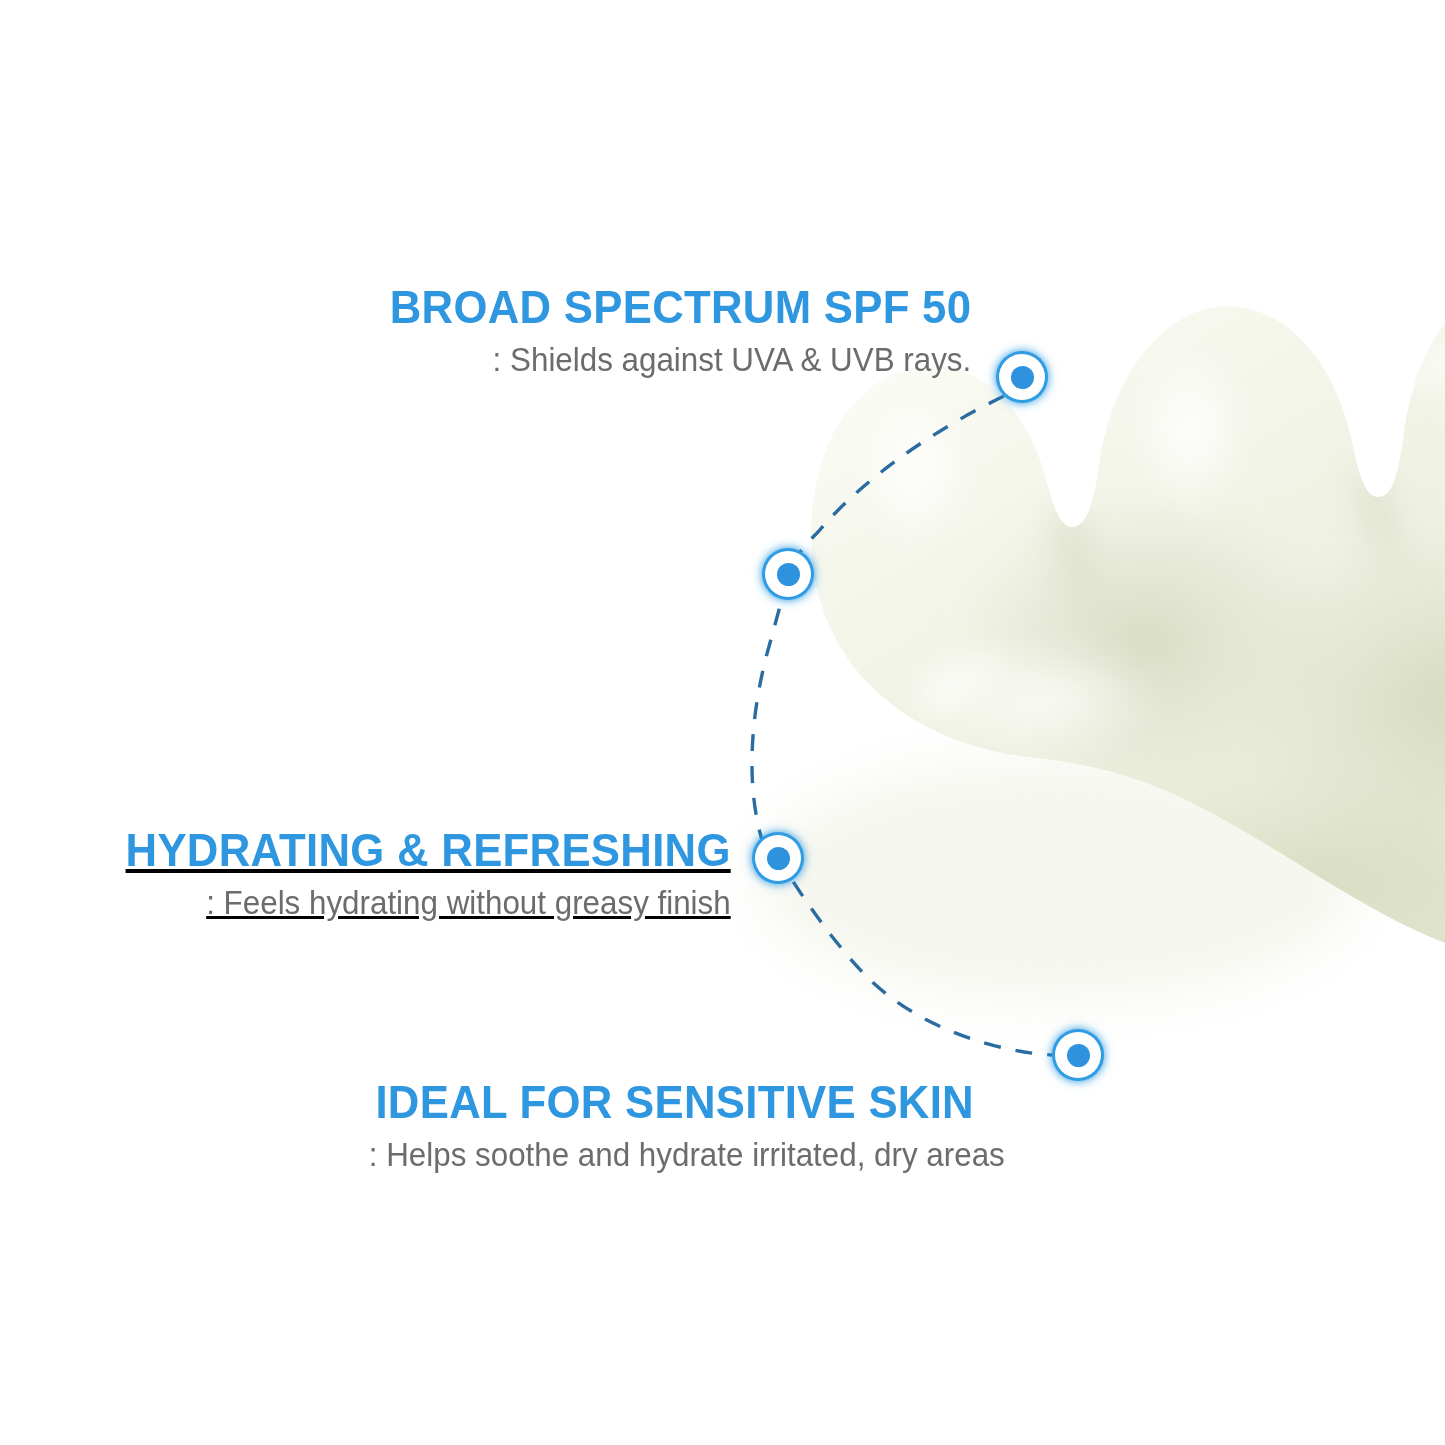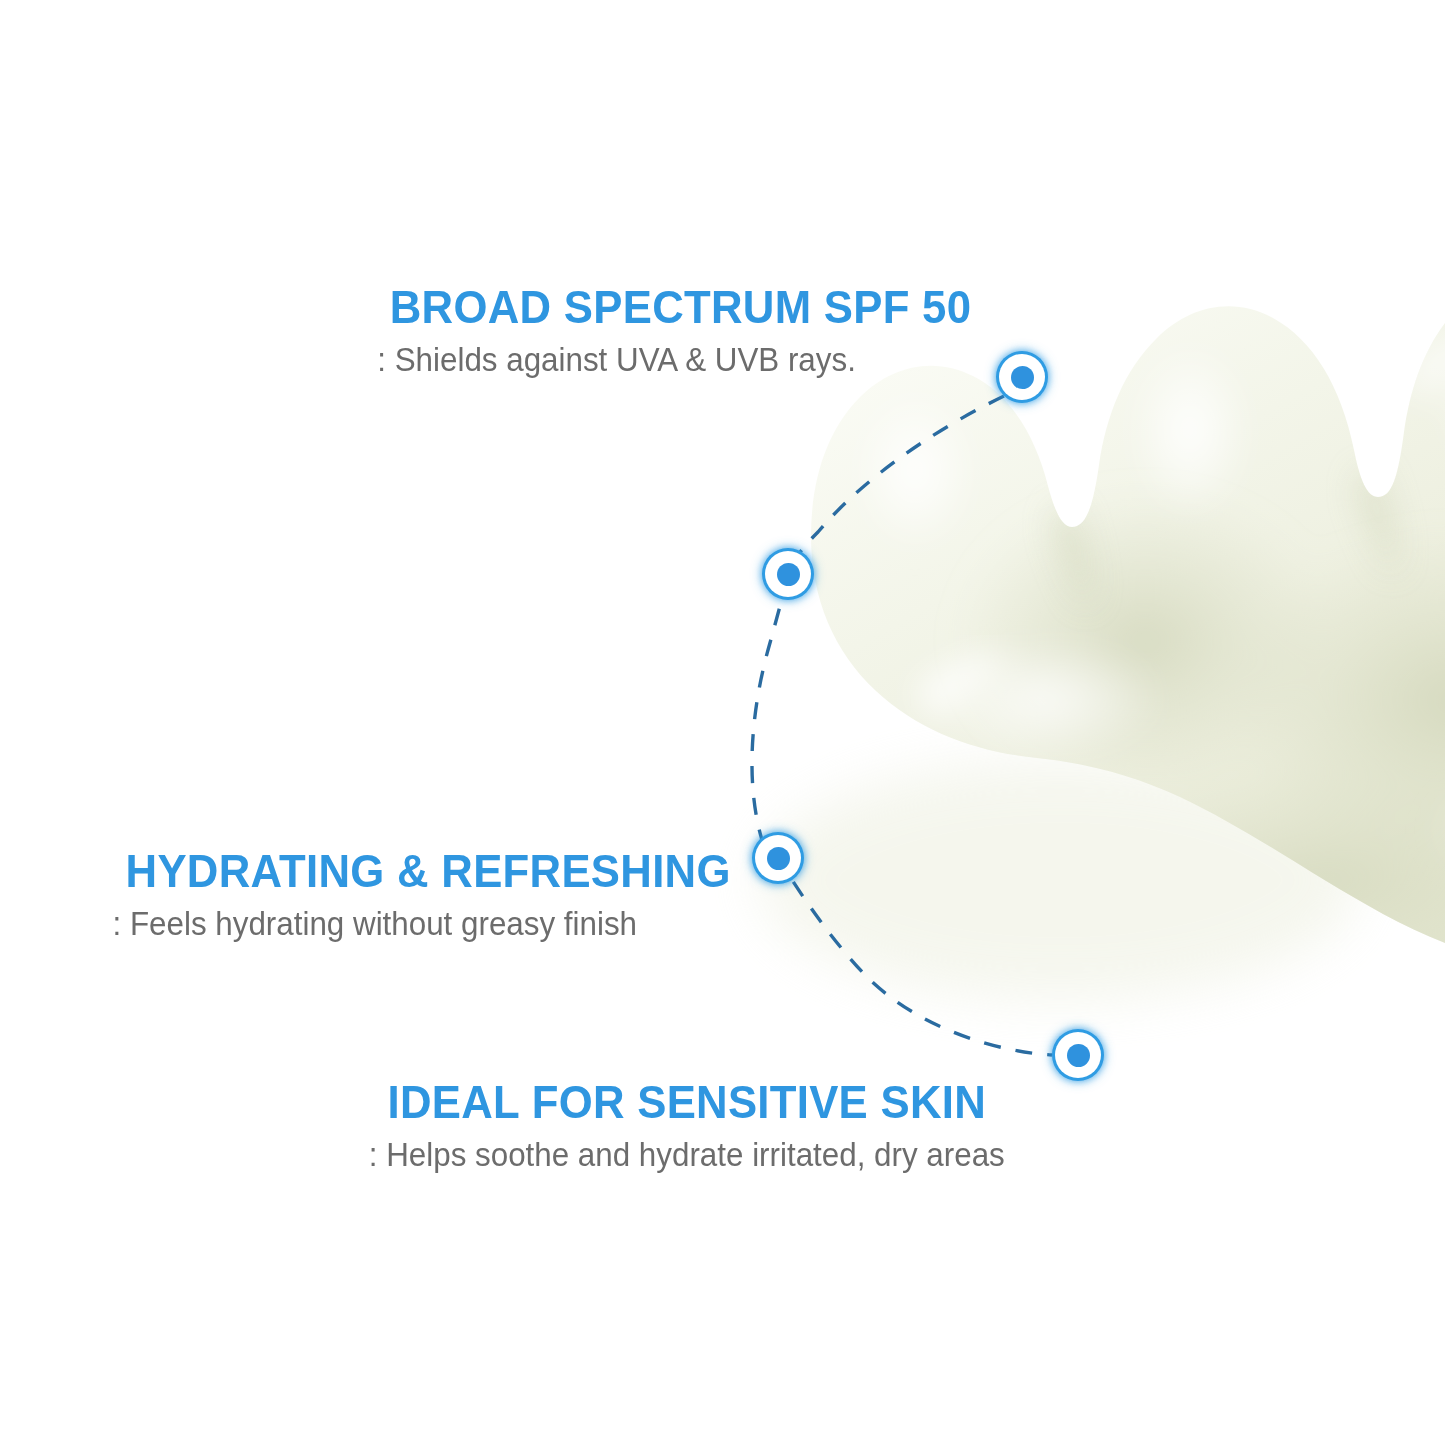--- a/index.html
+++ b/index.html
@@ -93,29 +93,29 @@
   .feature .sub {
     color: #6c6c6c;
     font-family: "Liberation Sans Narrow", "Liberation Sans", sans-serif;
     font-weight: 400;
     font-size: 33px;
     line-height: 1.28;
     transform: scaleX(0.95);
     transform-origin: inherit;
     margin-top: 7px;
   }
-  .align-right { }
+  .align-right { text-align: right; }
   .align-right .title, .align-right .sub { transform-origin: right center; }
-  .align-center { text-align: center; }
+  .align-center { text-align: left; }
   .align-center .title, .align-center .sub { transform-origin: center center; }
 
   
   #feature-1 { right: 474px; top: 282px; }
   #feature-2 { right: 712px; top: 543px; }
-  #feature-3 { right: 714px; top: 846px; }
+  #feature-3 { right: 714px; top: 825px; text-decoration: underline; }
   #feature-4 { left: 352px; top: 1077px; }
 
   #marker-1 { left: 1022px; top: 377px; }
   #marker-2 { left: 788px; top: 574px; }
   #marker-3 { left: 778px; top: 858px; }
   #marker-4 { left: 1078px; top: 1055px; }
 </style>
 </head>
 <body>
 

